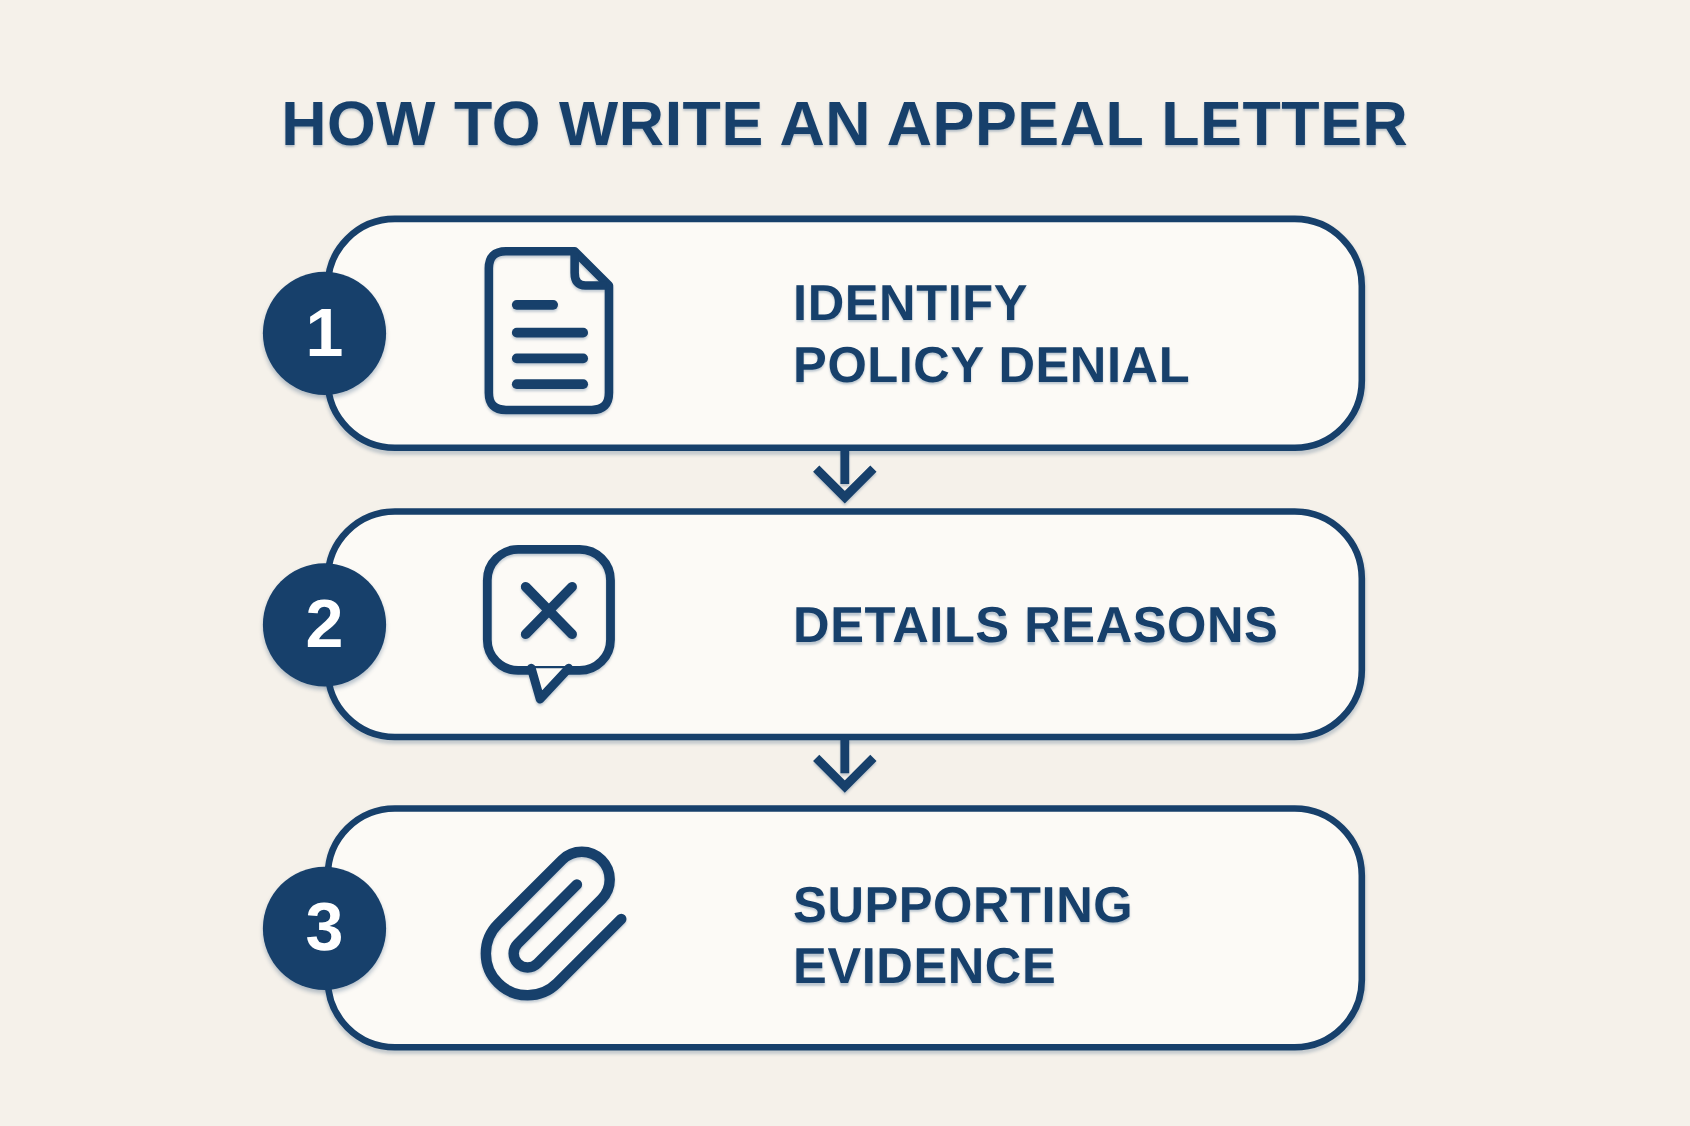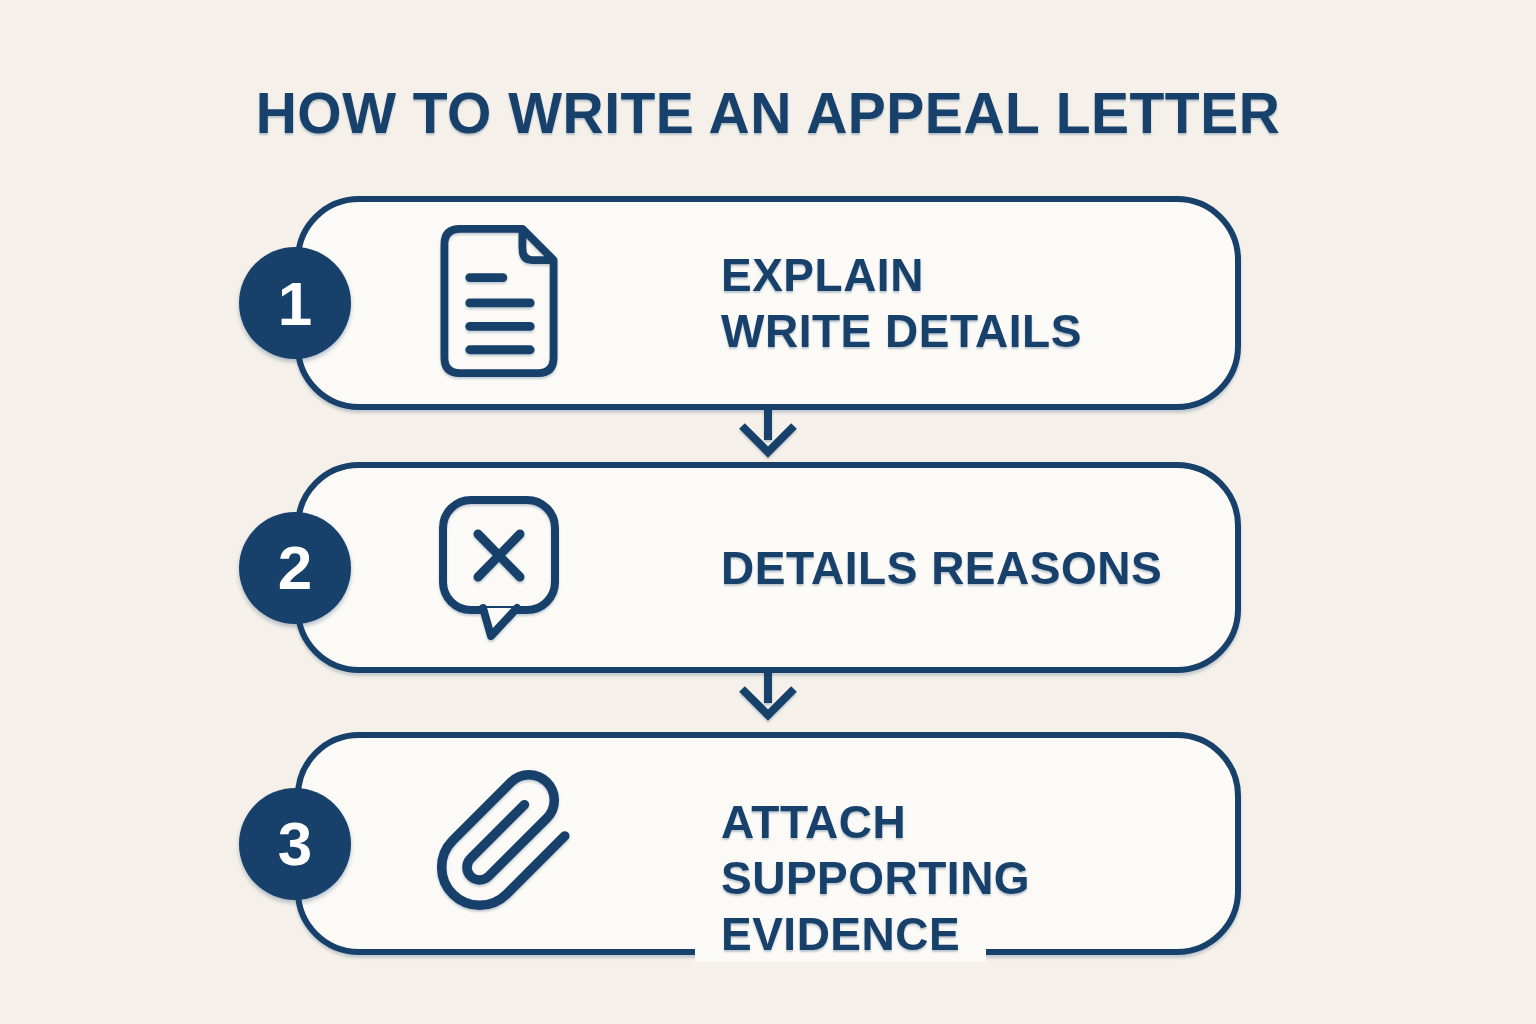--- a/index.html
+++ b/index.html
@@ -112,22 +112,22 @@
       <svg width="140" height="156" viewBox="0 0 140 160" fill="none" stroke="currentColor" stroke-width="8">
         <path d="M94 6 H30 Q14 6 14 22 V138 Q14 154 30 154 H110 Q126 154 126 138 V38 Z" stroke-linejoin="round"></path>
         <path d="M94 8 V26 Q94 38 104 38 H124" stroke-linejoin="round"></path>
         <path d="M40 56 H74" stroke-width="9" stroke-linecap="round"></path>
         <path d="M40 82 H102" stroke-width="9" stroke-linecap="round"></path>
         <path d="M40 106 H102" stroke-width="9" stroke-linecap="round"></path>
         <path d="M40 130 H102" stroke-width="9" stroke-linecap="round"></path>
       </svg>
     </div>
     <div class="label centered">
-      <div>EXPLAIN</div>
-      <div>WRITE DETAILS</div>
+      <div>IDENTIFY</div>
+      <div>POLICY DENIAL</div>
     </div>
   </div>
 
   <div class="arrow" id="arrow-1">
     <svg width="64" height="50" viewBox="0 0 64 50" fill="none" stroke="currentColor" stroke-width="8">
       <path d="M32 0 V32"></path>
       <path d="M6 18 L32 44 L58 18" stroke-linejoin="miter"></path>
     </svg>
   </div>
 
@@ -158,21 +158,20 @@
   <div class="card" id="card-3">
     <div class="badge">
       <span>3</span>
     </div>
     <div class="icon-wrap">
       <svg width="152" height="152" viewBox="0 0 24 24" fill="none" stroke="currentColor" stroke-width="1.5" stroke-linecap="round" stroke-linejoin="round">
         <path d="M21.44 11.05l-9.19 9.19a6 6 0 0 1-8.49-8.49l9.19-9.19a4 4 0 0 1 5.66 5.66l-9.2 9.19a2 2 0 0 1-2.83-2.83l8.49-8.48"></path>
       </svg>
     </div>
     <div class="label">
-      <div>ATTACH</div>
       <div>SUPPORTING</div>
       <div>
         <span class="overlap-border">EVIDENCE</span>
       </div>
     </div>
   </div>
 
 </div>
 
 </body></html>

